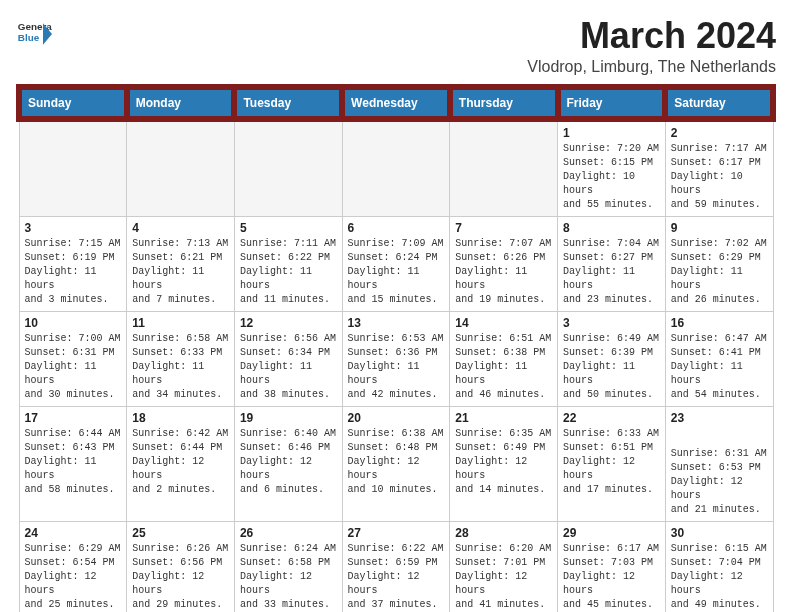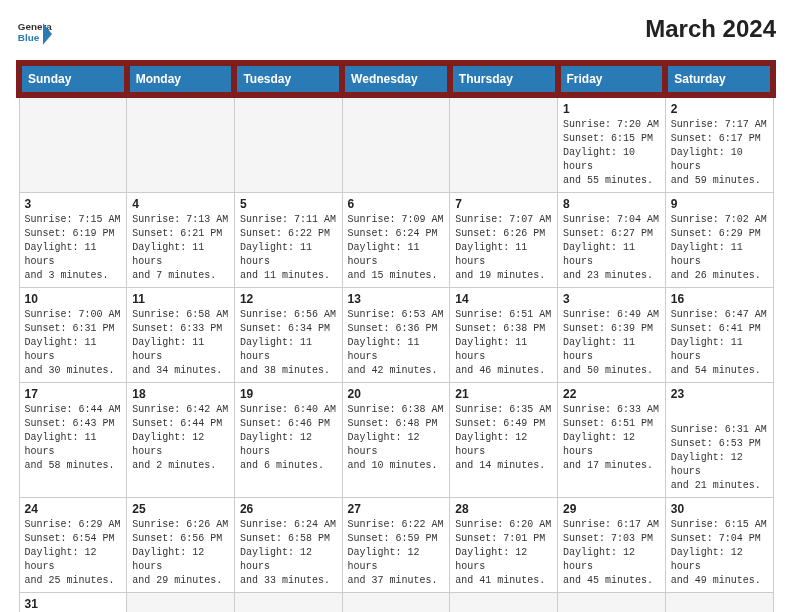--- a/index.html
+++ b/index.html
@@ -22,21 +22,21 @@
       gap: 4px;
     }
     .logo-icon {
       width: 36px;
       height: 36px;
     }
     .title-section {
       text-align: right;
     }
     .month-title {
-      font-size: 24px;
+      font-size: 36px;
       font-weight: bold;
       color: #222;
       line-height: 1.1;
     }
     .location-title {
       font-size: 16px;
       color: #444;
       margin-top: 2px;
     }
     .calendar {
@@ -86,20 +86,21 @@
 <div class="header-section">
   <div class="logo">
     <svg class="logo-icon" viewBox="0 0 40 40">
       <text x="2" y="16" font-size="11" font-weight="bold" fill="#333" font-family="Arial">General</text>
       <text x="2" y="28" font-size="11" font-weight="bold" fill="#2a7ab5" font-family="Arial">Blue</text>
       <polygon points="30,8 40,20 30,32" fill="#2a7ab5"></polygon>
     </svg>
   </div>
   <div class="title-section">
     <div class="month-title">March 2024</div>
+    <div class="location-title">Vlodrop, Limburg, The Netherlands</div>
   </div>
 </div>
 
 <table class="calendar">
   <thead>
     <tr>
     <th>Sunday</th>
         <th>Monday</th>
         <th>Tuesday</th>
         <th>Wednesday</th>

